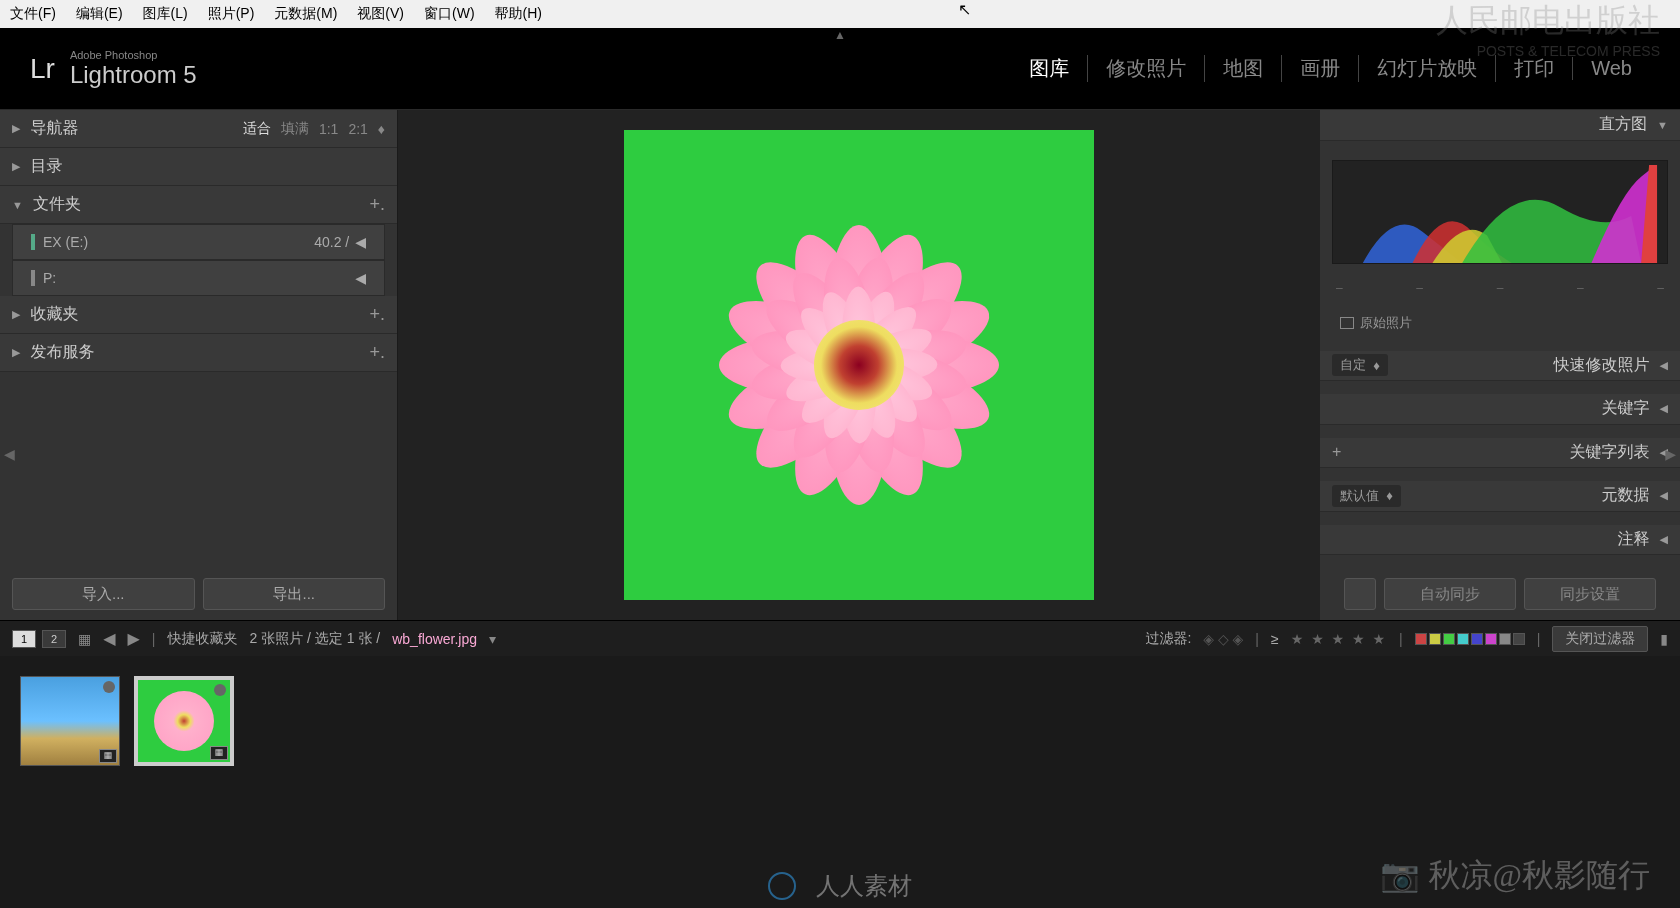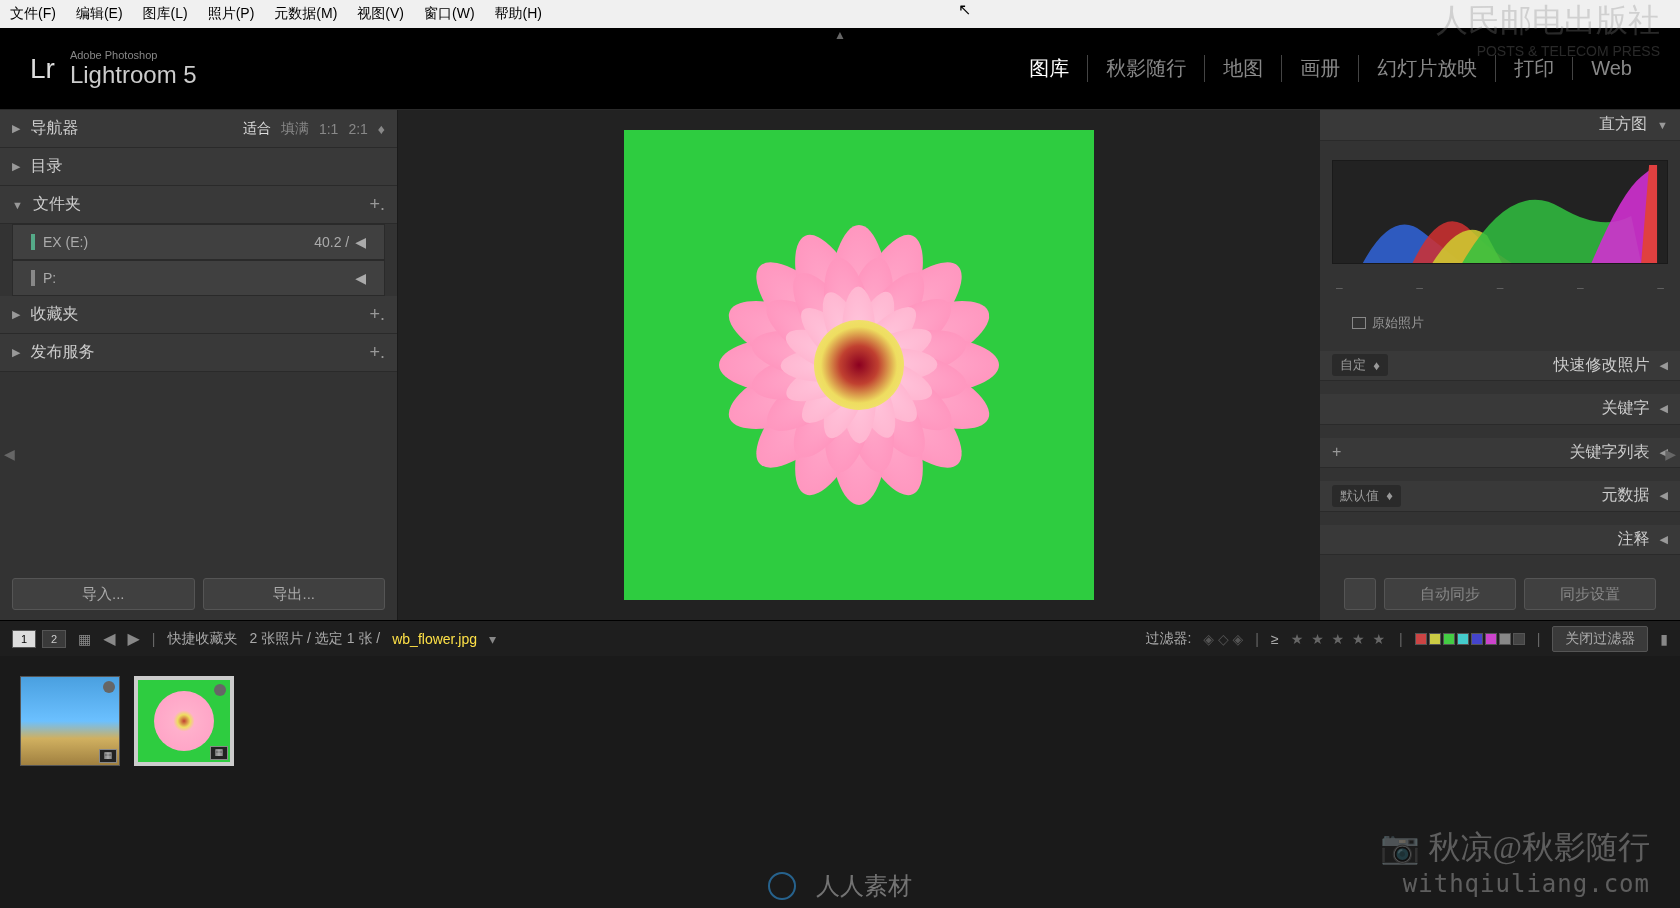--- a/index.html
+++ b/index.html
@@ -51,21 +51,21 @@
 .center-flower { position: absolute; left: 50%; top: 50%; transform: translate(-50%, -50%); width: 90px; height: 90px; background: radial-gradient(circle, #8b0020 0%, #c04030 30%, #eedd60 60%, #f5e880 100%); border-radius: 50%; z-index: 100; }
 
 .rightpanel { width: 360px; background: #333; display: flex; flex-direction: column; gap: 13px; }
 .rpanel-header { height: 38px; display: flex; align-items: center; justify-content: flex-end; padding: 0 12px; font-size: 16px; color: #ccc; border-bottom: 1px solid #2a2a2a; background: #393939; }
 .rpanel-header .tri { margin-left: 10px; color: #999; font-size: 11px; }
 .rpanel-header .dropdown { margin-right: auto; display: flex; align-items: center; background: #2a2a2a; padding: 2px 8px; border-radius: 3px; font-size: 13px; color: #999; }
 .rpanel-header .plus { margin-right: auto; color: #999; font-size: 16px; }
 
 .histogram { height: 130px; margin: 6px 12px; background: #222; border: 1px solid #1a1a1a; position: relative; overflow: hidden; }
 .histo-ticks { display: flex; justify-content: space-between; padding: 0 16px; color: #666; font-size: 12px; margin-top: -2px; }
-.orig-label { padding: 6px 32px; font-size: 13px; color: #999; display: flex; align-items: center; }
+.orig-label { padding: 6px 20px; font-size: 13px; color: #999; display: flex; align-items: center; }
 .orig-label::before { content: ""; display: inline-block; width: 12px; height: 10px; border: 1px solid #888; margin-right: 6px; }
 
 .sync-row { display: flex; gap: 8px; padding: 10px 24px; margin-top: auto; }
 .sync-row .icon-btn { width: 32px; height: 32px; background: #404040; border: 1px solid #555; border-radius: 3px; }
 .sync-btn { flex: 1; height: 32px; background: #404040; color: #888; border: 1px solid #555; font-size: 15px; cursor: pointer; border-radius: 3px; }
 
 .filterbar { height: 36px; background: #1e1e1e; display: flex; align-items: center; padding: 0 12px; font-size: 14px; color: #aaa; border-top: 1px solid #000; gap: 12px; }
 .view-icons { display: flex; gap: 6px; align-items: center; }
 .view-icon { width: 24px; height: 18px; background: #3a3a3a; border: 1px solid #555; display: flex; align-items: center; justify-content: center; font-size: 11px; color: #ccc; cursor: pointer; }
 .view-icon.active { background: #ddd; color: #000; }
@@ -113,21 +113,21 @@
   <div class="topbanner-chevron">▲</div>
   <div class="logo">
     <div class="logo-lr">Lr</div>
     <div class="logo-text">
       <div class="logo-small">Adobe Photoshop</div>
       <div class="logo-big">Lightroom 5</div>
     </div>
   </div>
   <div class="modules">
     <span class="active">图库</span>
-    <span>秋影随行</span>
+    <span>修改照片</span>
     <span>地图</span>
     <span>画册</span>
     <span>幻灯片放映</span>
     <span>打印</span>
     <span>Web</span>
   </div>
 </div>
 
 <div class="main">
   <div class="leftpanel">
@@ -304,21 +304,21 @@
   <div class="view-icons">
     <div class="view-icon active">1</div>
     <div class="view-icon">2</div>
   </div>
   <span style="color:#888">▦</span>
   <span class="arrow">◀</span>
   <span class="arrow">▶</span>
   <span style="color:#666">|</span>
   <span>快捷收藏夹</span>
   <span>2 张照片 / 选定 1 张 /</span>
-  <span style="color:#fde047">wb_flower.jpg</span>
+  <span style="color:#f9a8d4">wb_flower.jpg</span>
   <span style="color:#888">▾</span>
   <span class="spacer"></span>
   <span>过滤器:</span>
   <span style="color:#555">◈ ◇ ◈</span>
   <span style="color:#666">|</span>
   <span>≥</span>
   <span class="stars">★ ★ ★ ★ ★</span>
   <span style="color:#666">|</span>
   <div class="color-swatches" id="swatches">
       <div class="swatch" style="background: rgb(204, 68, 68);"></div>
@@ -349,18 +349,17 @@
     <div class="badge">▦</div>
   </div>
 </div>
 
 <div class="watermark-press">
   <div class="big">人民邮电出版社</div>
   <div>POSTS &amp; TELECOM PRESS</div>
 </div>
 <div class="watermark-bottom">
   <div class="line1">📷 秋凉@秋影随行</div>
-  <div class="line2">withqiuliang.com</div>
 </div>
 <div class="watermark-center">
   <span class="wc-icon"></span>
     <span>人人素材</span>
 </div>
 
 </body></html>

